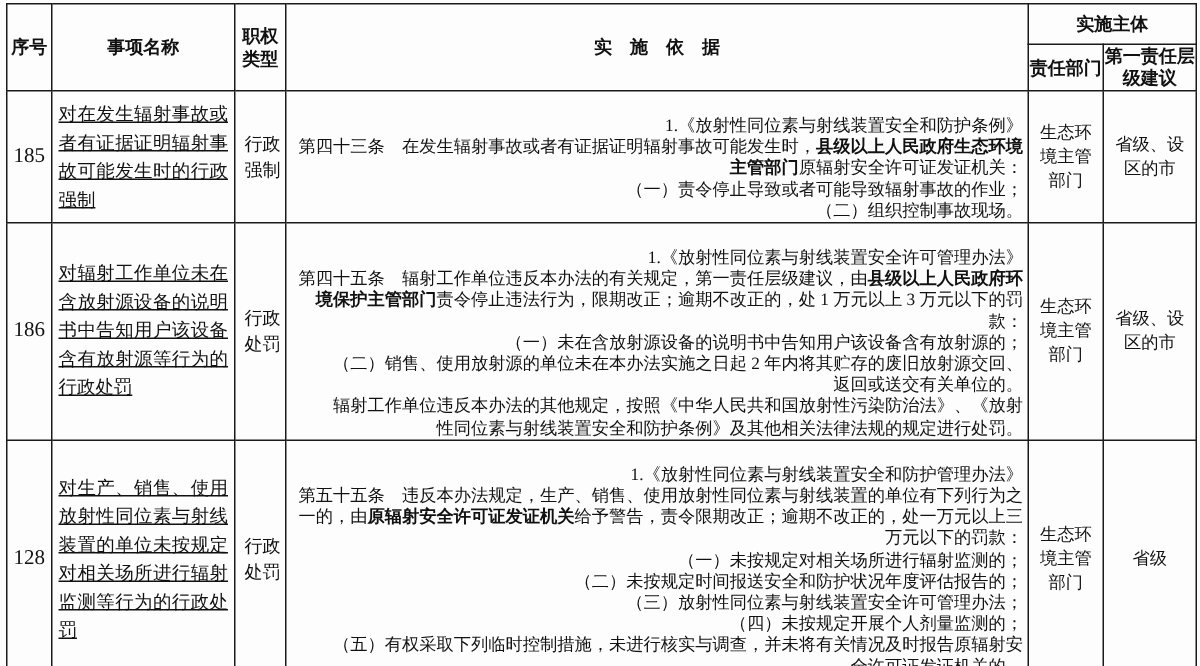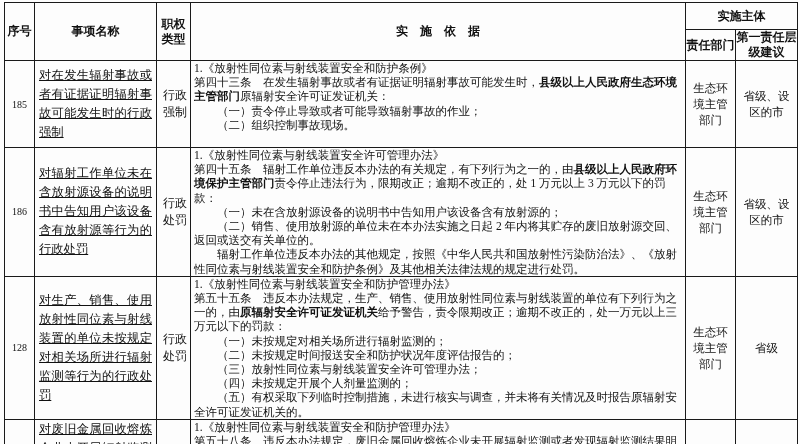--- a/index.html
+++ b/index.html
@@ -19,30 +19,30 @@
   th{
     font-weight:bold;font-size:12px;text-align:center;vertical-align:middle;
     line-height:15px;
   }
   col.c-no{width:30px}
   col.c-name{width:122px}
   col.c-type{width:34px}
   col.c-basis{width:495px}
   col.c-dept{width:50px}
   col.c-level{width:62px}
-  td.no{font-size:10px;text-align:center;vertical-align:middle;}
+  td.no{font-size:14px;text-align:center;vertical-align:middle;}
   td.name{
     font-size:12.3px;line-height:19px;text-align:justify;vertical-align:middle;
     padding:0 4px;
     text-decoration:underline;
   }
   td.type{font-size:12px;line-height:17px;text-align:right;vertical-align:middle;padding:0 3px;}
   td.basis{
     font-size:11.5px;line-height:14.2px;vertical-align:top;
-    padding:0 3px 0 3px;text-align:left;
+    padding:16px 3px 0 3px;text-align:right;
   }
   td.dept,td.level{
     font-size:11.5px;line-height:16px;text-align:center;vertical-align:middle;padding:0 2px;
   }
   .line{margin:0;}
   .b{font-weight:bold;font-family:"Liberation Sans","DejaVu Sans",sans-serif;}
   tr.h1 th{height:26px;}
   tr.h2 th{height:25px;}
 </style>
 </head>
@@ -84,21 +84,21 @@
           </td>
           <td class="dept">生态环境主管部门</td>
           <td class="level">省级、设区的市</td>
         </tr>
         <tr style="height: 114px;">
           <td class="no">186</td>
           <td class="name">对辐射工作单位未在含放射源设备的说明书中告知用户该设备含有放射源等行为的行政处罚</td>
           <td class="type">行政处罚</td>
           <td class="basis">
             <div class="line"><span>1.《放射性同位素与射线装置安全许可管理办法》</span></div>
-            <div class="line"><span>第四十五条　辐射工作单位违反本办法的有关规定，有下列行为之一的，由</span><span class="b">县级以上人民政府环境保护主管部门</span><span>责令停止违法行为，限期改正；逾期不改正的，处 1 万元以上 3 万元以下的罚款：</span></div>
+            <div class="line"><span>第四十五条　辐射工作单位违反本办法的有关规定，第一责任层级建议，由</span><span class="b">县级以上人民政府环境保护主管部门</span><span>责令停止违法行为，限期改正；逾期不改正的，处 1 万元以上 3 万元以下的罚款：</span></div>
             <div class="line"><span>　　（一）未在含放射源设备的说明书中告知用户该设备含有放射源的；</span></div>
             <div class="line"><span>　　（二）销售、使用放射源的单位未在本办法实施之日起 2 年内将其贮存的废旧放射源交回、返回或送交有关单位的。</span></div>
             <div class="line"><span>　　辐射工作单位违反本办法的其他规定，按照《中华人民共和国放射性污染防治法》、《放射性同位素与射线装置安全和防护条例》及其他相关法律法规的规定进行处罚。</span></div>
           </td>
           <td class="dept">生态环境主管部门</td>
           <td class="level">省级、设区的市</td>
         </tr>
         <tr style="height: 141px;">
           <td class="no">128</td>
           <td class="name">对生产、销售、使用放射性同位素与射线装置的单位未按规定对相关场所进行辐射监测等行为的行政处罚</td>

